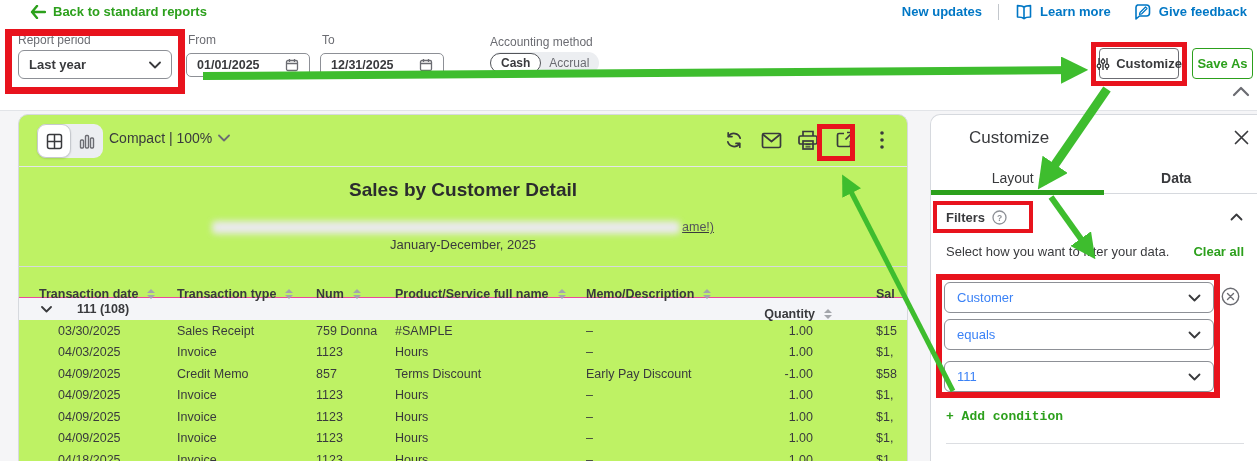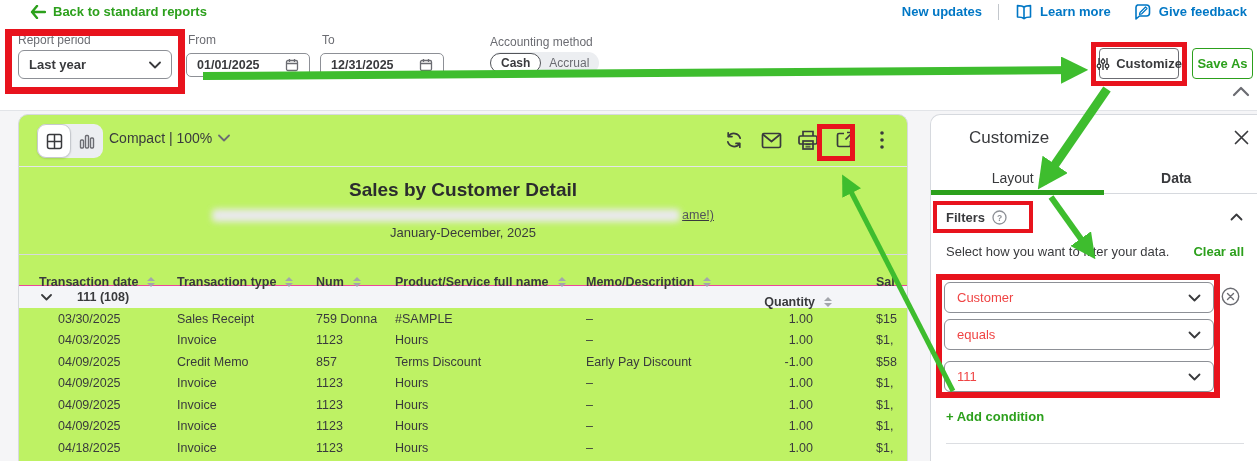--- a/index.html
+++ b/index.html
@@ -42,21 +42,21 @@
   .seg-view { position:absolute; left:18px; top:9px; width:66px; height:34px; background:#eceef1;
               border-radius:9px; display:flex; }
   .seg-view .sv { flex:1; display:flex; align-items:center; justify-content:center; cursor:pointer; }
   .seg-view .sv.sel { background:#fff; border:1px solid #c6c9ce; border-radius:9px; box-shadow:0 1px 2px rgba(0,0,0,.12); }
   .density { position:absolute; left:90px; top:15px; display:flex; align-items:center; gap:6px;
              font-size:14px; color:#393a3d; cursor:pointer; }
   .tool-icons { position:absolute; right:12px; top:12px; display:flex; align-items:center; gap:11px; }
   .tool-icons .ti { width:26px; height:26px; display:flex; align-items:center; justify-content:center; cursor:pointer; }
 
   .rpt-title { margin-top:12px; text-align:center; font-size:19px; font-weight:700; color:#2b2c2e; }
-  .blur-row { margin-top:6px; display:flex; align-items:center; justify-content:center; gap:2px; height:16px;text-decoration:underline; }
+  .blur-row { margin-top:18px; display:flex; align-items:center; justify-content:center; gap:2px; height:16px;text-decoration:underline; }
   .blur-blob { width:468px; height:13px; background:#e9e9eb; border-radius:4px; filter:blur(3px); }
   .blur-tail { font-size:12.5px; color:#53545a; }
   .rpt-period { margin-top:2px; text-align:center; font-size:13px; color:#393a3d; }
 
   .thead { display:grid; grid-template-columns:138px 139px 79px 191px 160px 86px 1fr;
            padding-left:20px; height:32px; align-items:center; margin-top:14px;
            border-top:1px solid #d6d9de; border-bottom:1px solid #ec4899;
            font-size:12.5px; font-weight:700; color:#393a3d; }
   .th { display:flex; align-items:center; cursor:pointer; }
   .th.right { justify-content:flex-end;margin-top:40px; }
@@ -88,26 +88,26 @@
                  display:flex; align-items:center; }
   .filters-label { font-size:13px; font-weight:700; }
   .help-icon { margin-left:7px; cursor:pointer; }
   .filters-caret { margin-left:auto; cursor:pointer; }
 
   .filter-desc { position:absolute; left:15px; top:129px; font-size:13px; color:#393a3d; }
   .clear-all { position:absolute; right:13px; top:129px; font-size:13px; font-weight:700; color:#2ca01c; cursor:pointer; }
 
   .dd { position:absolute; left:13px; width:270px; height:31px; background:#fff;
         border:1px solid #8d9096; border-radius:6px; display:flex; align-items:center;
-        padding:0 12px; font-size:13px; color:#ef4444; cursor:pointer; }
+        padding:0 12px; font-size:13px; color:#3b82f6; cursor:pointer; }
   .dd .grow { flex:1; }
   .dd1 { top:167px; } .dd2 { top:204px; } .dd3 { top:246px; }
   .dd-remove { position:absolute; left:290px; top:172px; cursor:pointer; }
 
-  .add-cond { position:absolute; left:15px; top:294px; font-size:13px; font-weight:700; color:#2ca01c; cursor:pointer; }
+  .add-cond { position:absolute; left:15px; top:294px; font-size:13px; font-weight:700; color:#2ca01c; cursor:pointer;font-family:Liberation Mono, monospace; }
   .panel-div { position:absolute; left:15px; top:328px; width:298px; height:1px; background:#dcdee2; }
 
   
   .redbox { position:absolute; border-style:solid; border-color:#e8131d; pointer-events:none; z-index:40; }
   .annot-svg { position:absolute; left:0; top:0; z-index:50; pointer-events:none; }
 
   svg.ic { display:block; }
 </style>
 </head>
 <body>

